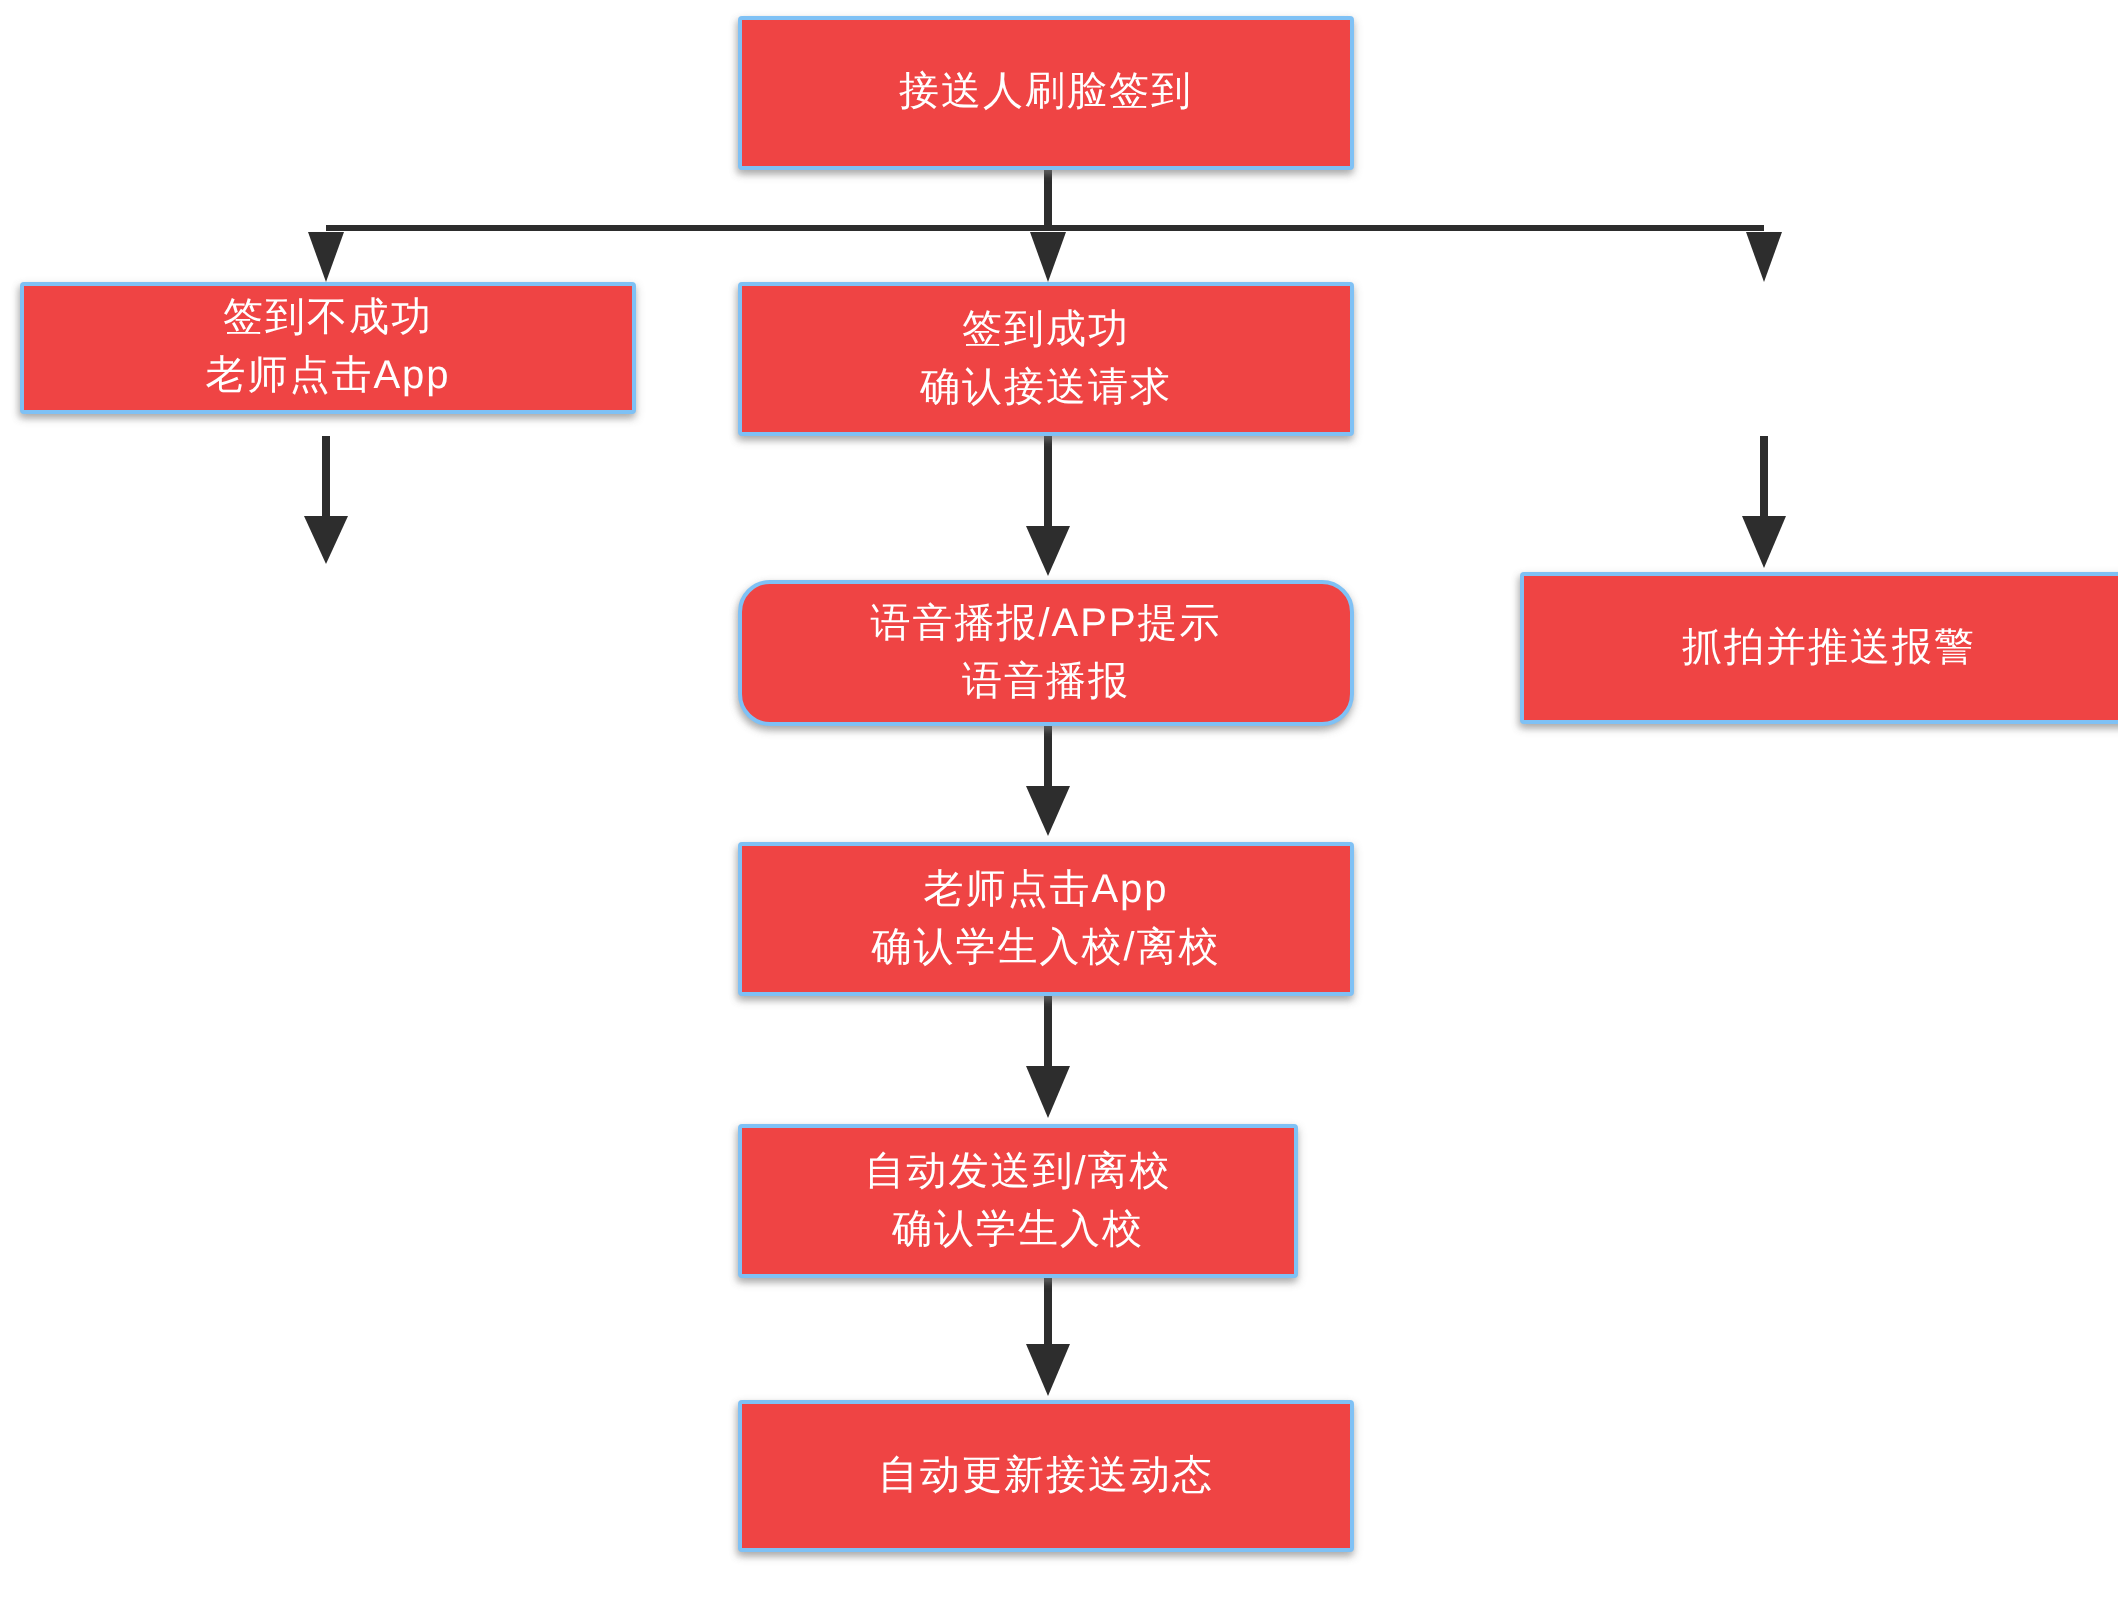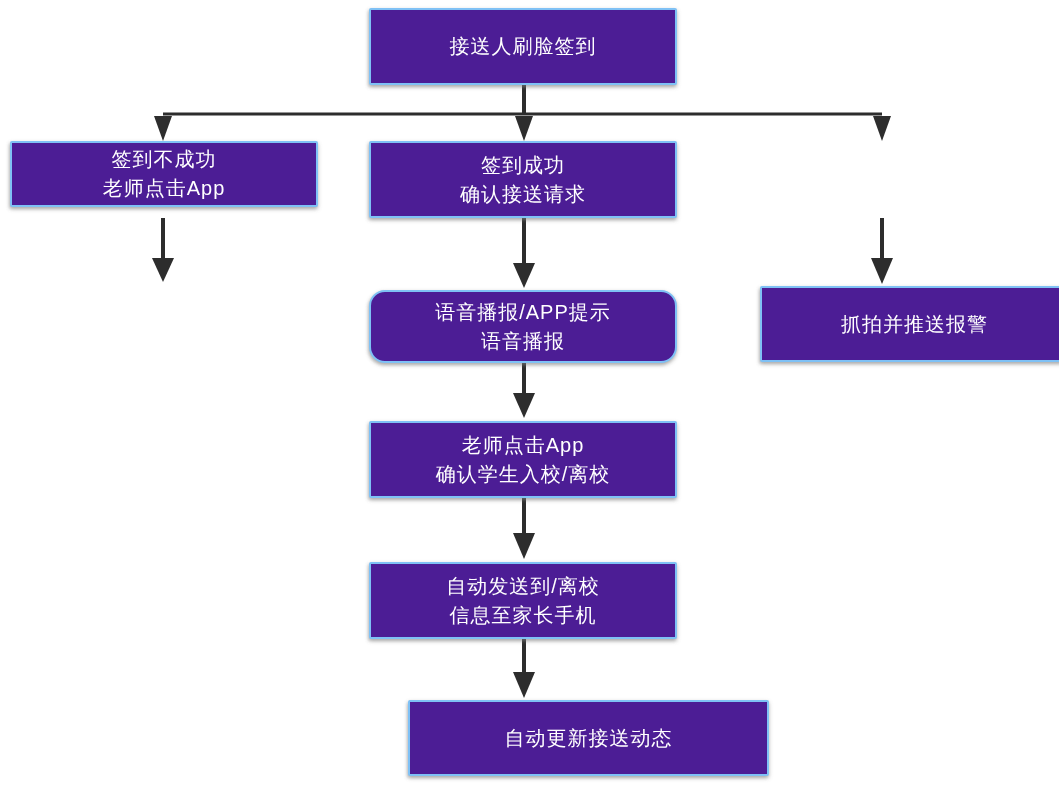--- a/index.html
+++ b/index.html
@@ -23,21 +23,21 @@
     position: absolute;
     left: 0;
     top: 0;
     width: 1059px;
     height: 800px;
     pointer-events: none;
   }
   .node {
     position: absolute;
     box-sizing: border-box;
-    background: #4c1d95;
+    background: #ef4444;
     border: 2px solid #7fc1f5;
     border-radius: 2px;
     box-shadow: 0 2px 4px rgba(110, 110, 110, 0.45), -1px 2px 3px rgba(150, 150, 150, 0.35);
     display: flex;
     flex-direction: column;
     align-items: center;
     justify-content: center;
     text-align: center;
     color: #ffffff;
     font-size: 20px;
@@ -120,22 +120,22 @@
 
   <div class="node" style="left:728px; top:286px; width:309px; height:76px;margin-left:32px;">
     <span class="txt">抓拍并推送报警</span>
   </div>
 
   <div class="node" style="left:369px; top:421px; width:308px; height:77px;text-align:center;">
     <span class="txt">老师点击App</span>
     <span class="txt">确认学生入校/离校</span>
   </div>
 
-  <div class="node" style="left:369px; top:562px; width:308px; height:77px;">
+  <div class="node" style="left:369px; top:562px; width:280px; height:77px;">
     <span class="txt">自动发送到/离校</span>
-    <span class="txt">信息至家长手机</span>
+    <span class="txt">确认学生入校</span>
   </div>
 
-  <div class="node" style="left:369px; top:700px; width:361px; height:76px;margin-left:39px;">
+  <div class="node" style="left:369px; top:700px; width:308px; height:76px;">
     <span class="txt">自动更新接送动态</span>
   </div>
 
 </div>
 
 </body></html>

